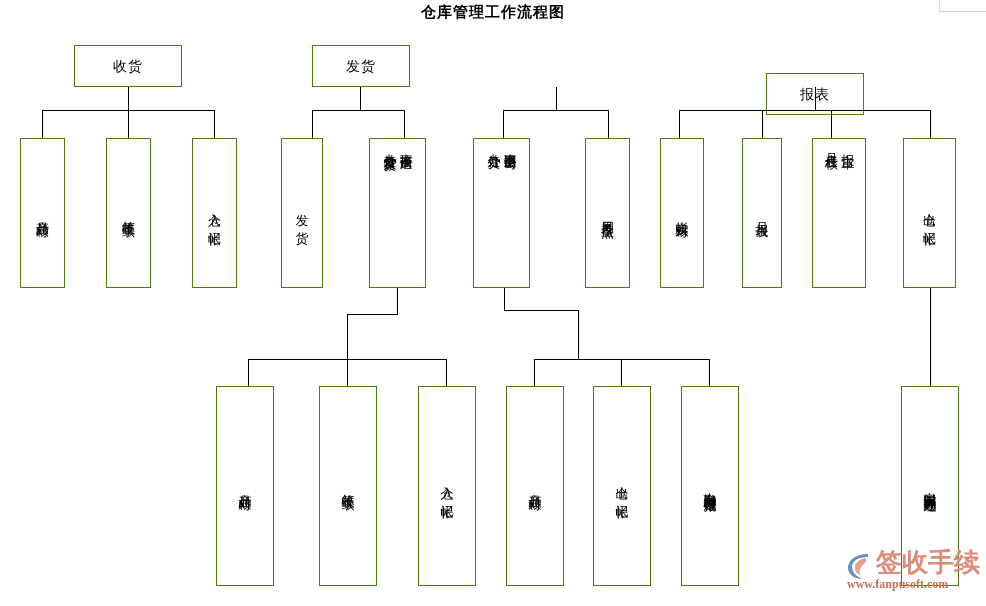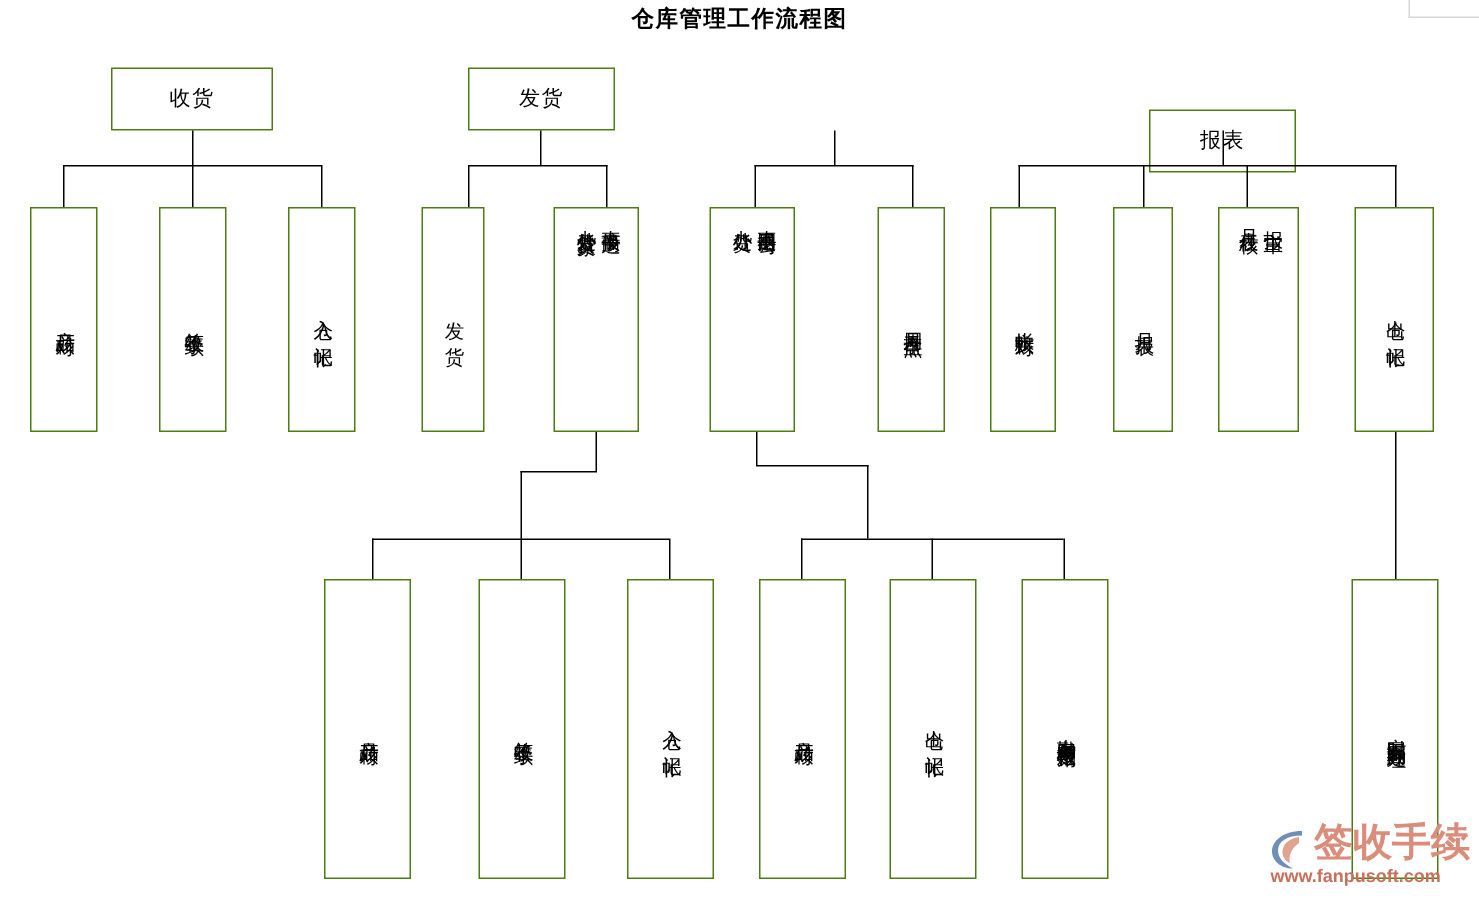--- a/index.html
+++ b/index.html
@@ -86,21 +86,21 @@
     position:absolute;left:30px;top:1px;
     font-size:26px;font-weight:bold;color:#d98d7a;
     letter-spacing:0px;line-height:1;
     font-family:"DejaVu Sans","Liberation Sans",sans-serif;
     white-space:nowrap;
   }
   .wm-url{
     position:absolute;left:1px;top:30px;
     font-size:12px;font-weight:bold;color:#c8705c;
     letter-spacing:0px;line-height:1;
-    font-family:Liberation Sans, sans-serif;
+    font-family:Liberation Serif, serif;
     white-space:nowrap;
   }
 </style>
 </head>
 <body>
 
 <div id="canvas">
 
   <div class="artifact" style="left:939px;top:-8px;width:46px;height:18px;"></div>
 

